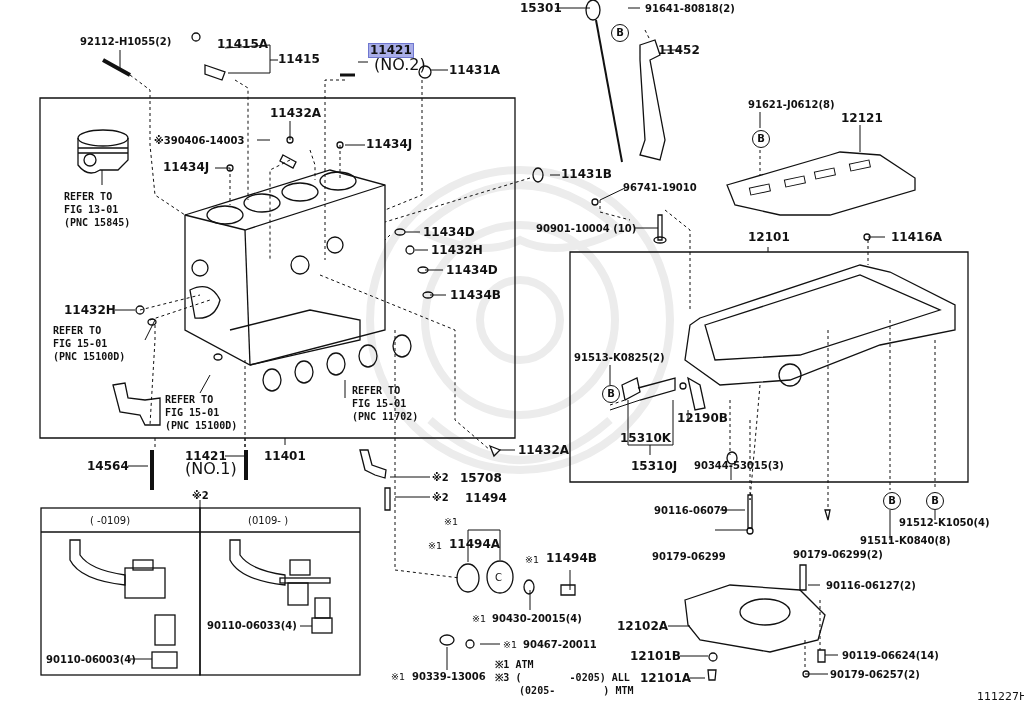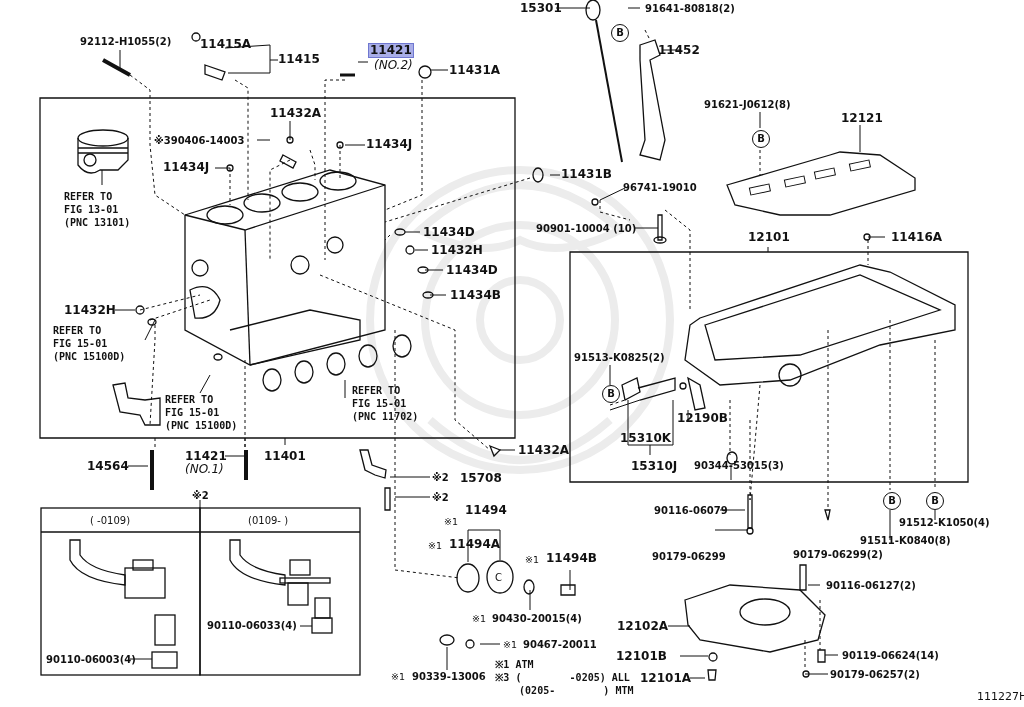--- a/index.html
+++ b/index.html
@@ -5,21 +5,21 @@
   html, body { margin:0; padding:0; background:#ffffff; }
   body { width:1024px; height:707px; position:relative; overflow:hidden;
          font-family:"DejaVu Sans", sans-serif; color:#111; }
   #diagram { position:absolute; left:0; top:0; width:1024px; height:707px; }
   .lbl { position:absolute; font-family:"DejaVu Sans", sans-serif; font-weight:bold;
          font-size:12px; line-height:13px; white-space:nowrap; color:#111; cursor:pointer; }
   .lbl.sm { font-size:10px; line-height:11px; }
   .lbl.xs { font-size:9.5px; line-height:10px; font-weight:normal; }
   .lbl.note { font-family:"DejaVu Sans Mono", monospace; font-size:10px; line-height:13px; font-weight:bold; cursor:default; }
   .lbl.hl { background:#a9aee8; border:1px solid #6f77d0; padding:0 1px; }
-  .sub { position:absolute; font-size:12px; font-weight:normal; line-height:10px; white-space:nowrap;font-style:italic; }
+  .sub { position:absolute; font-size:16px; font-weight:normal; line-height:10px; white-space:nowrap; }
   .bcirc { position:absolute; width:16px; height:16px; border:1.3px solid #111; border-radius:50%;
            font-size:10px; font-weight:bold; text-align:center; line-height:16px; background:#fff; }
   .boxhdr { position:absolute; font-size:10px; line-height:12px; white-space:nowrap; }
   .figid { position:absolute; font-size:11px; white-space:nowrap; }
 </style>
 </head>
 <body>
 
 <svg id="diagram" viewBox="0 0 1024 707" xmlns="http://www.w3.org/2000/svg">
   <g fill="none" stroke="#111" stroke-width="1.3">
@@ -261,21 +261,21 @@
       <circle cx="750" cy="531" r="3"></circle>
       <path d="M825 510 L830 510 L828 520 Z"></path>
       <path d="M800 565 L806 565 L806 590 L800 590 Z"></path>
       <path d="M818 650 L825 650 L825 662 L818 662 Z"></path>
       <circle cx="806" cy="674" r="3"></circle>
     </g>
   </g>
 </svg>
 
 <div class="lbl sm" style="left:80px;top:36px">92112-H1055(2)</div>
-<div class="lbl" style="left:200px;top:38px">11415A</div>
+<div class="lbl" style="left:217px;top:38px">11415A</div>
 <div class="lbl" style="left:278px;top:53px">11415</div>
 <div class="lbl hl" style="left:368px;top:43px">11421</div>
 <div class="sub" style="left:374px;top:60px">(NO.2)</div>
 <div class="lbl" style="left:449px;top:64px">11431A</div>
 <div class="lbl" style="left:270px;top:107px">11432A</div>
 <div class="lbl sm" style="left:154px;top:135px">※390406-14003</div>
 <div class="lbl" style="left:163px;top:161px">11434J</div>
 <div class="lbl" style="left:366px;top:138px">11434J</div>
 <div class="lbl" style="left:561px;top:168px">11431B</div>
 <div class="lbl sm" style="left:623px;top:182px">96741-19010</div>
@@ -283,21 +283,21 @@
 <div class="lbl" style="left:423px;top:226px">11434D</div>
 <div class="lbl" style="left:431px;top:244px">11432H</div>
 <div class="lbl" style="left:446px;top:264px">11434D</div>
 <div class="lbl" style="left:450px;top:289px">11434B</div>
 <div class="lbl" style="left:64px;top:304px">11432H</div>
 <div class="lbl" style="left:518px;top:444px">11432A</div>
 
 <div class="lbl note" style="left:64px;top:190px">
   <div>REFER TO</div>
   <div>FIG 13-01</div>
-  <div>(PNC 13101)</div>
+  <div>(PNC 15845)</div>
 </div>
 <div class="lbl note" style="left:53px;top:324px">
   <div>REFER TO</div>
   <div>FIG 15-01</div>
   <div>(PNC 15100D)</div>
 </div>
 <div class="lbl note" style="left:165px;top:393px">
   <div>REFER TO</div>
   <div>FIG 15-01</div>
   <div>(PNC 15100D)</div>
@@ -312,21 +312,21 @@
 <div class="lbl" style="left:185px;top:450px">11421</div>
 <div class="sub" style="left:185px;top:464px">(NO.1)</div>
 <div class="lbl" style="left:264px;top:450px">11401</div>
 
 <div class="lbl sm" style="left:432px;top:472px">※2</div>
 <div class="lbl" style="left:460px;top:472px">15708</div>
 <div class="lbl sm" style="left:432px;top:492px">※2</div>
 <div class="lbl sm" style="left:192px;top:490px">※2</div>
 
 <div class="lbl xs" style="left:444px;top:517px">※1</div>
-<div class="lbl" style="left:465px;top:504px">11494</div>
+<div class="lbl" style="left:465px;top:492px">11494</div>
 <div class="lbl xs" style="left:428px;top:541px">※1</div>
 <div class="lbl" style="left:449px;top:538px">11494A</div>
 <div class="lbl xs" style="left:525px;top:555px">※1</div>
 <div class="lbl" style="left:546px;top:552px">11494B</div>
 <div class="lbl xs" style="left:472px;top:614px">※1</div>
 <div class="lbl sm" style="left:492px;top:613px">90430-20015(4)</div>
 <div class="lbl xs" style="left:503px;top:640px">※1</div>
 <div class="lbl sm" style="left:523px;top:639px">90467-20011</div>
 <div class="lbl xs" style="left:391px;top:672px">※1</div>
 <div class="lbl sm" style="left:412px;top:671px">90339-13006</div>
@@ -334,42 +334,42 @@
 <div class="lbl note" style="left:495px;top:658px">
   <div>※1 ATM</div>
   <div style="white-space:pre">※3 (        -0205) ALL</div>
   <div style="white-space:pre">    (0205-        ) MTM</div>
 </div>
 
 <div class="lbl" style="left:520px;top:2px">15301</div>
 <div class="bcirc" style="left:611px;top:24px">B</div>
 <div class="lbl sm" style="left:645px;top:3px">91641-80818(2)</div>
 <div class="lbl" style="left:658px;top:44px">11452</div>
-<div class="lbl sm" style="left:704px;top:99px">91621-J0612(8)</div>
+<div class="lbl sm" style="left:748px;top:99px">91621-J0612(8)</div>
 <div class="bcirc" style="left:752px;top:130px">B</div>
 <div class="lbl" style="left:841px;top:112px">12121</div>
 <div class="lbl" style="left:748px;top:231px">12101</div>
 <div class="lbl" style="left:891px;top:231px">11416A</div>
 <div class="lbl sm" style="left:574px;top:352px">91513-K0825(2)</div>
 <div class="bcirc" style="left:602px;top:385px">B</div>
 <div class="lbl" style="left:677px;top:412px">12190B</div>
 <div class="lbl" style="left:620px;top:432px">15310K</div>
 <div class="lbl" style="left:631px;top:460px">15310J</div>
 <div class="lbl sm" style="left:694px;top:460px">90344-53015(3)</div>
 
 <div class="lbl sm" style="left:654px;top:505px">90116-06079</div>
 <div class="lbl sm" style="left:652px;top:551px">90179-06299</div>
 <div class="bcirc" style="left:883px;top:492px">B</div>
 <div class="bcirc" style="left:926px;top:492px">B</div>
 <div class="lbl sm" style="left:899px;top:517px">91512-K1050(4)</div>
 <div class="lbl sm" style="left:860px;top:535px">91511-K0840(8)</div>
 <div class="lbl sm" style="left:793px;top:549px">90179-06299(2)</div>
 <div class="lbl sm" style="left:826px;top:580px">90116-06127(2)</div>
 <div class="lbl" style="left:617px;top:620px">12102A</div>
-<div class="lbl" style="left:616px;top:650px">12101B</div>
+<div class="lbl" style="left:630px;top:650px">12101B</div>
 <div class="lbl" style="left:640px;top:672px">12101A</div>
 <div class="lbl sm" style="left:842px;top:650px">90119-06624(14)</div>
 <div class="lbl sm" style="left:830px;top:669px">90179-06257(2)</div>
 
 <div class="boxhdr" style="left:90px;top:515px">(        -0109)</div>
 <div class="boxhdr" style="left:248px;top:515px">(0109-        )</div>
 <div class="lbl sm" style="left:46px;top:654px">90110-06003(4)</div>
 <div class="lbl sm" style="left:207px;top:620px">90110-06033(4)</div>
 
 <div class="figid" style="left:977px;top:690px">111227H</div>

